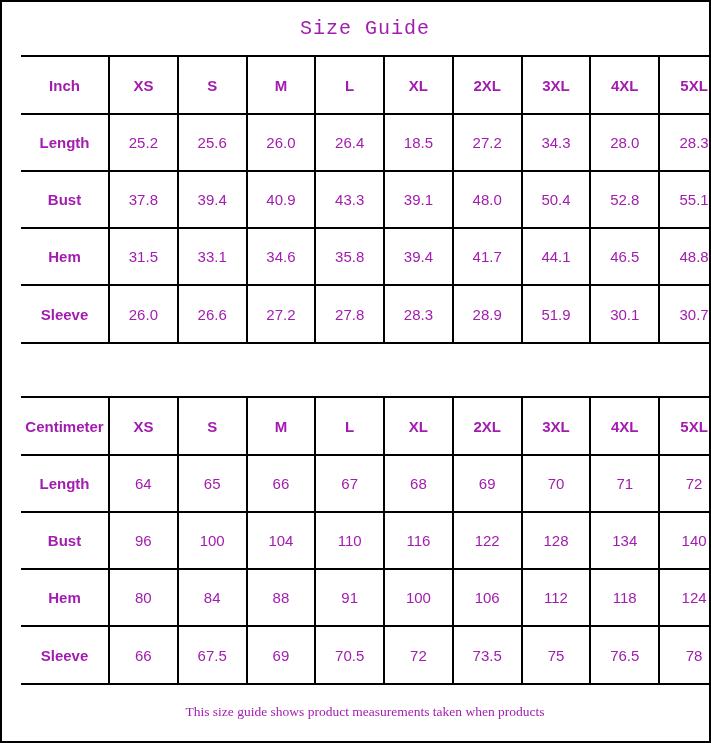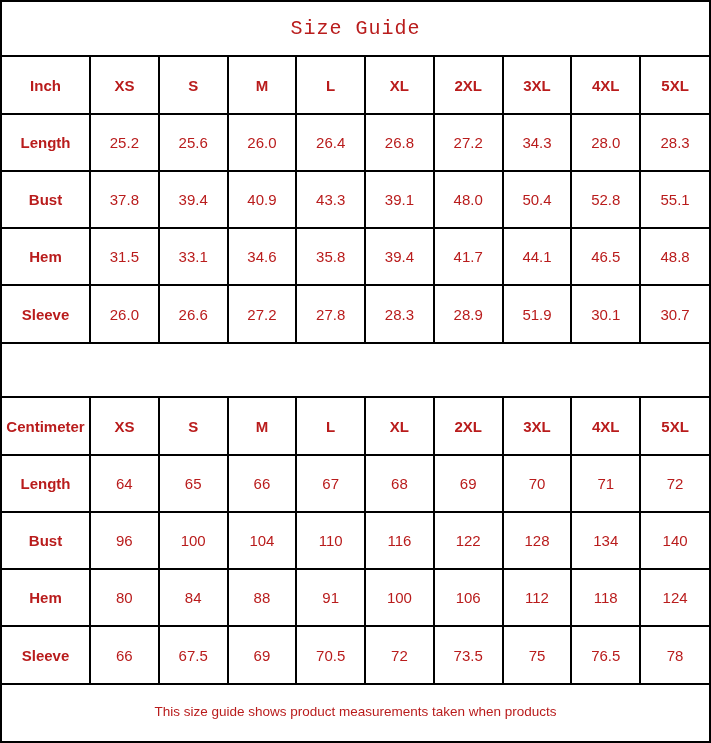--- a/index.html
+++ b/index.html
@@ -2,23 +2,24 @@
 <html><head>
 <meta charset="utf-8">
 <style>
   html, body { margin: 0; padding: 0; background: #ffffff; }
   .page {
     width: 711px;
     height: 743px;
     box-sizing: border-box;
     border: 2px solid #000;
     background: #fff;
-    color: #b91c1c;
+    color: #a21caf;
     font-family: "Liberation Sans", sans-serif;
     overflow: hidden;
+    padding-left: 19px;
   }
   .title-box {
     height: 55px;
     box-sizing: border-box;
     border-bottom: 2px solid #000;
     display: flex;
     align-items: center;
     justify-content: center;
     font-family: "Liberation Mono", monospace;
     font-size: 20px;
@@ -50,21 +51,21 @@
     background: #fff;
   }
   .footer-note {
     height: 57px;
     box-sizing: border-box;
     border-top: 2px solid #000;
     display: flex;
     flex-direction: column;
     align-items: center;
     justify-content: center;
-    font-family: Liberation Sans, sans-serif;
+    font-family: Liberation Serif, serif;
     font-size: 13.5px;
     line-height: 1.55;
     text-align: center;
   }
 </style>
 </head>
 <body>
 
 <div class="page">
 
@@ -97,21 +98,21 @@
           <th>5XL</th>
         </tr>
       </thead>
       <tbody>
         <tr>
           <th>Length</th>
           <td>25.2</td>
           <td>25.6</td>
           <td>26.0</td>
           <td>26.4</td>
-          <td>26.8</td>
+          <td>18.5</td>
           <td>27.2</td>
           <td>34.3</td>
           <td>28.0</td>
           <td>28.3</td>
         </tr>
         <tr>
           <th>Bust</th>
           <td>37.8</td>
           <td>39.4</td>
           <td>40.9</td>

